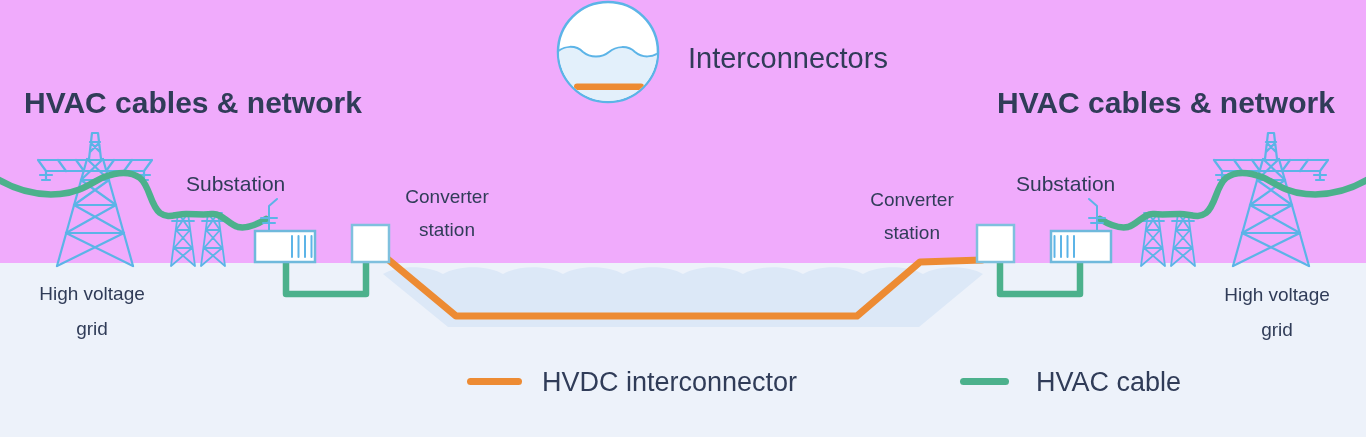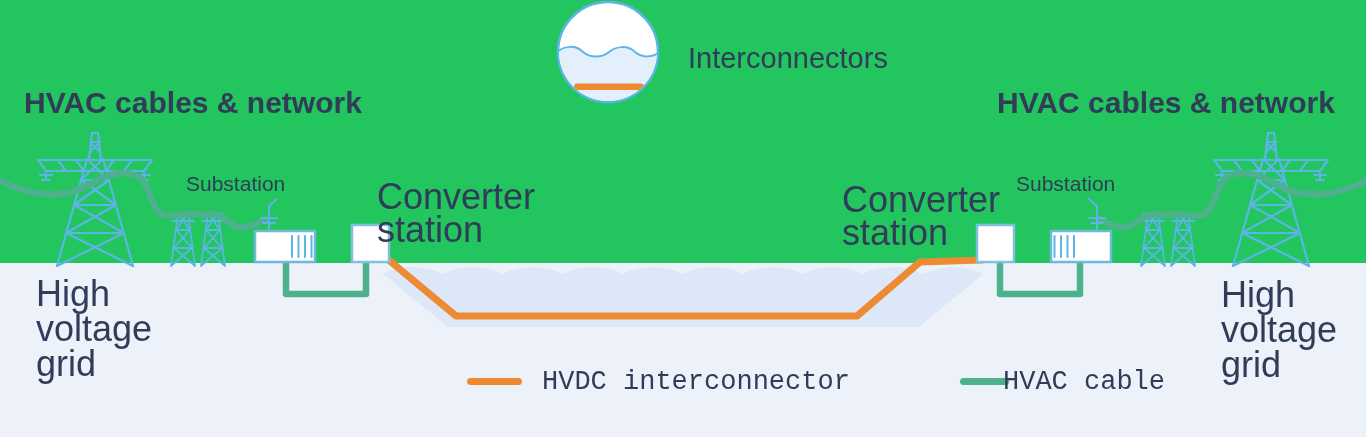--- a/index.html
+++ b/index.html
@@ -1,24 +1,24 @@
 <!DOCTYPE html>
 <html><head>
 <meta charset="utf-8">
 <style>
   html,body{margin:0;padding:0;background:#ffffff;}
-  #stage{position:relative;width:1366px;height:437px;background:#22c55e;overflow:hidden;
+  #stage{position:relative;width:1366px;height:437px;background:#f0abfc;overflow:hidden;
          font-family:"Liberation Sans", sans-serif;color:#303C58;}
   #diagram-svg{position:absolute;left:0;top:0;}
   .label{position:absolute;color:#303C58;line-height:1.15;}
   .title{font-size:30px;white-space:nowrap;font-weight:bold;}
   .icon-label{font-size:29px;white-space:nowrap;}
   .small-label{font-size:21px;white-space:nowrap;}
-  .wrap-label{font-size:36px;white-space:normal;}
-  .legend-label{font-size:27px;white-space:nowrap;font-family:Liberation Mono, monospace;}
+  .wrap-label{font-size:19px;text-align:center;white-space:normal;}
+  .legend-label{font-size:27px;white-space:nowrap;}
   .swatch{position:absolute;height:7px;border-radius:3.5px;}
   .swatch-hvdc{left:467px;top:378px;width:55px;background:#ED8B33;}
   .swatch-hvac{left:960px;top:378px;width:49px;background:#4CB18C;}
 </style>
 </head>
 <body>
 
 <div id="stage">
 
   <svg id="diagram-svg" width="1366" height="437" viewBox="0 0 1366 437">
@@ -123,17 +123,17 @@
   <div class="label wrap-label" style="left:36px;top:276px;width:112px;line-height:35px;">High voltage grid</div>
   <div class="label wrap-label" style="left:1221px;top:277px;width:112px;line-height:35px;">High voltage grid</div>
 
   <div>
     <div>
       <span class="swatch swatch-hvdc"></span>
       <span class="label legend-label" style="left:542px;top:367px;">HVDC interconnector</span>
     </div>
     <div>
       <span class="swatch swatch-hvac"></span>
-      <span class="label legend-label" style="left:1003px;top:367px;">HVAC cable</span>
+      <span class="label legend-label" style="left:1036px;top:367px;">HVAC cable</span>
     </div>
   </div>
 
 </div>
 
 </body></html>

